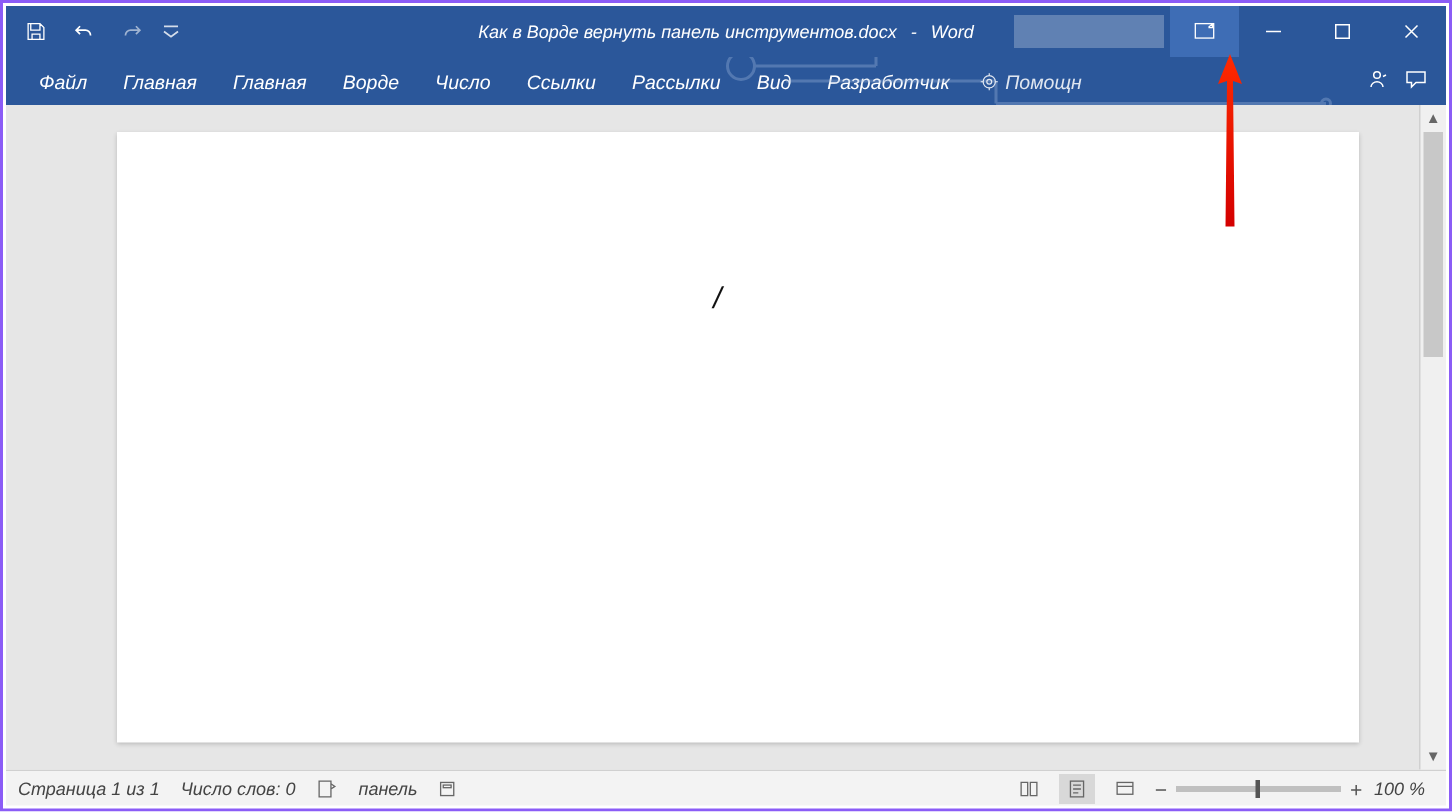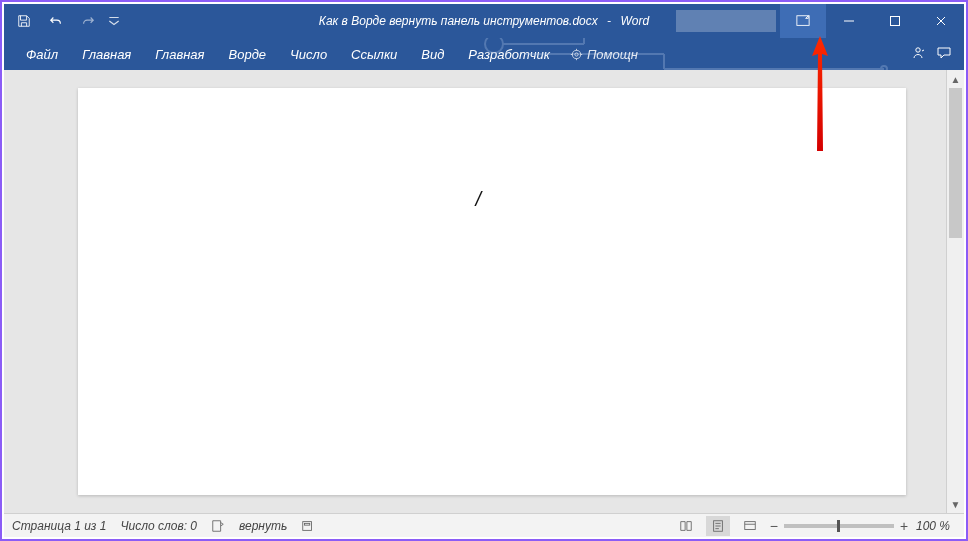--- a/index.html
+++ b/index.html
@@ -151,20 +151,23 @@
       <div class="tab">
           <span>Ворде</span>
         </div>
       <div class="tab">
           <span>Число</span>
         </div>
       <div class="tab">
           <span>Ссылки</span>
         </div>
       <div class="tab">
+          <span>Рассылки</span>
+        </div>
+      <div class="tab">
           <span>Вид</span>
         </div>
       <div class="tab">
           <span>Разработчик</span>
         </div>
       <div class="tell">
         <svg viewBox="0 0 16 16">
             <circle cx="8" cy="8" r="5"></circle>
             <circle cx="8" cy="8" r="2"></circle>
             <path d="M8 1v2M8 13v2M1 8h2M13 8h2"></path>
@@ -208,21 +211,21 @@
       </div>
       <div class="grp">
         <span>Число слов: 0</span>
       </div>
       <div class="grp sb-ico">
         <svg viewBox="0 0 16 16">
             <path d="M2 2h9v12H2zM11 4l3 2-3 2"></path>
           </svg>
       </div>
       <div class="grp">
-        <span>вернуть</span>
+        <span>панель</span>
       </div>
       <div class="grp sb-ico">
         <svg viewBox="0 0 16 16">
             <rect x="2" y="3" width="10" height="10"></rect>
             <rect x="4" y="5" width="6" height="2"></rect>
           </svg>
       </div>
 
       <div class="right">
         <div class="view-btn">

